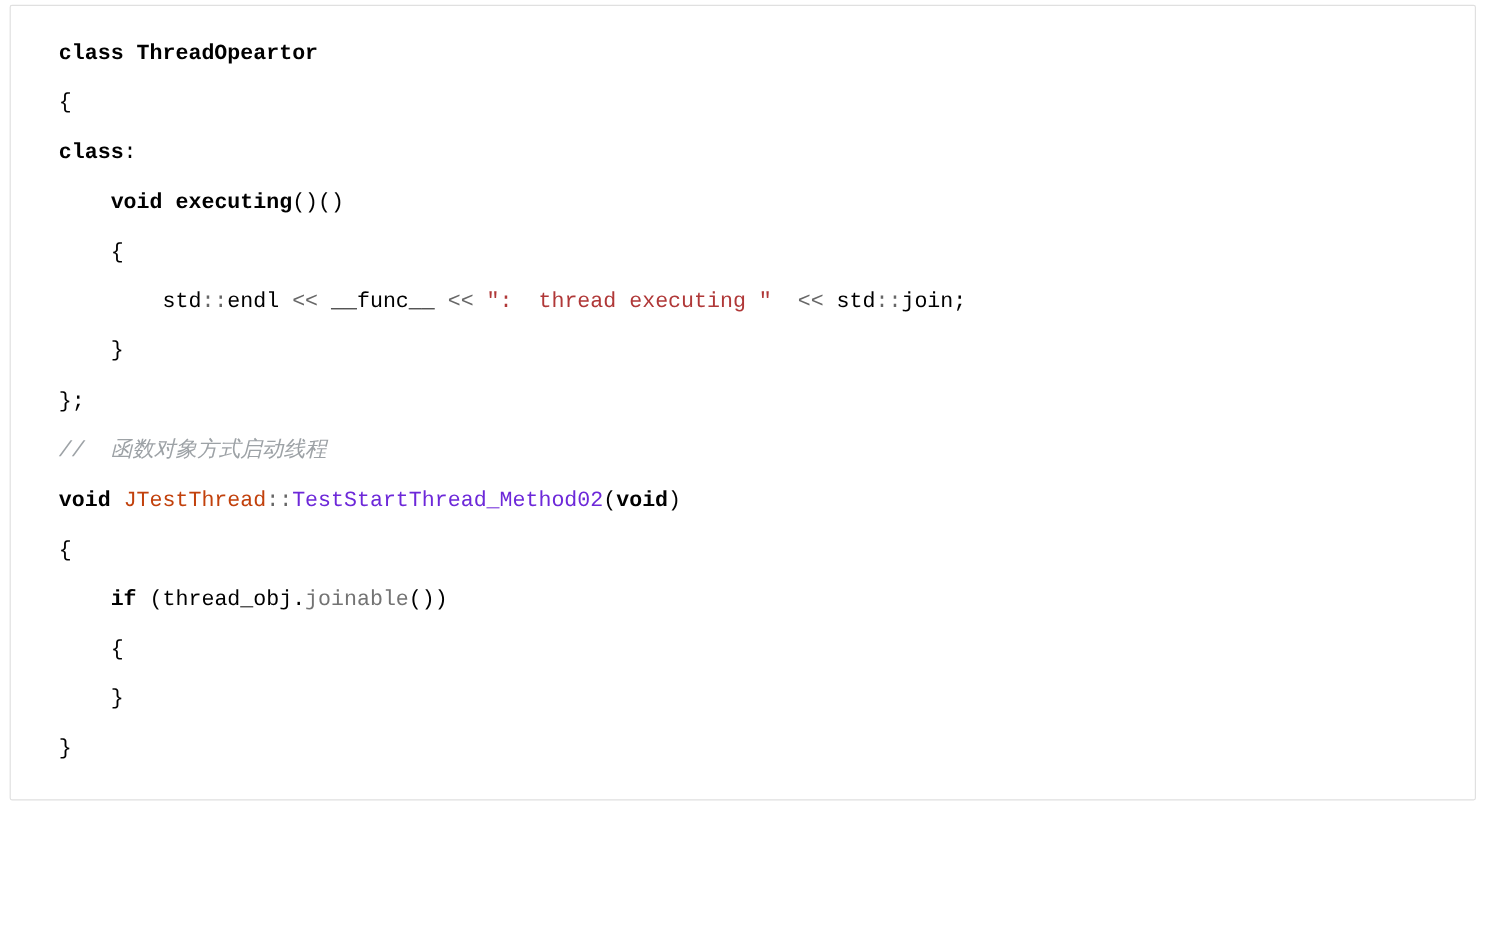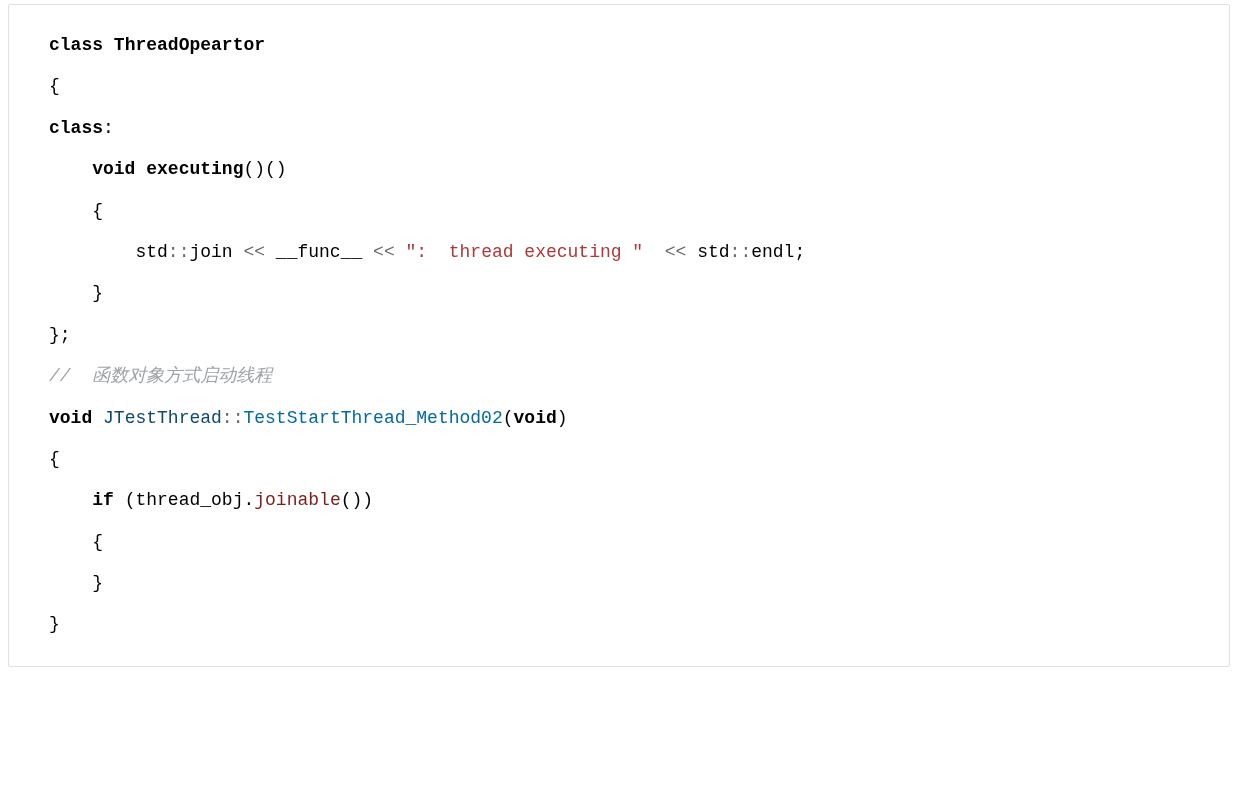--- a/index.html
+++ b/index.html
@@ -21,36 +21,36 @@
   .line {
     font-size: 18px;
     line-height: 2.3;
     white-space: pre;
     font-family: "Courier New", Courier, monospace;
     color: #000000;
   }
   .kw { font-weight: bold; color: #000000; }
   .cls { font-weight: bold; color: #000000; }
   .str { color: #b03838; }
-  .fn { color: #0369a1; }
-  .fn2 { color: #7f1d1d; }
+  .fn { color: #6d28d9; }
+  .fn2 { color: #737373; }
   .op { color: #676767; }
   .cmt { color: #9da2a6; font-style: italic; margin-top: 28px; }
-  .txt { color: #0c4a6e; }
+  .txt { color: #c2410c; }
 </style>
 </head>
 <body>
 
 <div class="code-container">
 <div class="line"><span class="kw">class</span><span> </span><span class="cls">ThreadOpeartor</span></div>
 <div class="line">{</div>
 <div class="line"><span class="kw">class</span><span>:</span></div>
 <div class="line"><span>    </span><span class="kw">void</span><span> </span><span class="kw">executing</span><span>()()</span></div>
 <div class="line">    {</div>
-<div class="line"><span>        std</span><span class="op">::</span><span>join </span><span class="op">&lt;&lt;</span><span> __func__ </span><span class="op">&lt;&lt;</span><span> </span><span class="str">":  thread executing "</span><span>  </span><span class="op">&lt;&lt;</span><span> std</span><span class="op">::</span><span>endl;</span></div>
+<div class="line"><span>        std</span><span class="op">::</span><span>endl </span><span class="op">&lt;&lt;</span><span> __func__ </span><span class="op">&lt;&lt;</span><span> </span><span class="str">":  thread executing "</span><span>  </span><span class="op">&lt;&lt;</span><span> std</span><span class="op">::</span><span>join;</span></div>
 <div class="line">    }</div>
 <div class="line"></div>
 <div class="line">};</div>
 <div class="line"></div>
 <div class="line"><span class="cmt">//  函数对象方式启动线程</span></div>
 <div class="line"><span class="kw">void</span><span> </span><span class="txt">JTestThread</span><span class="op">::</span><span class="fn">TestStartThread_Method02</span><span>(</span><span class="kw">void</span><span>)</span></div>
 <div class="line">{</div>
 <div class="line"><span>    </span><span class="kw">if</span><span> </span><span>(thread_obj.</span><span class="fn2">joinable</span><span>())</span></div>
 <div class="line">    {</div>
 <div class="line">    }</div>

